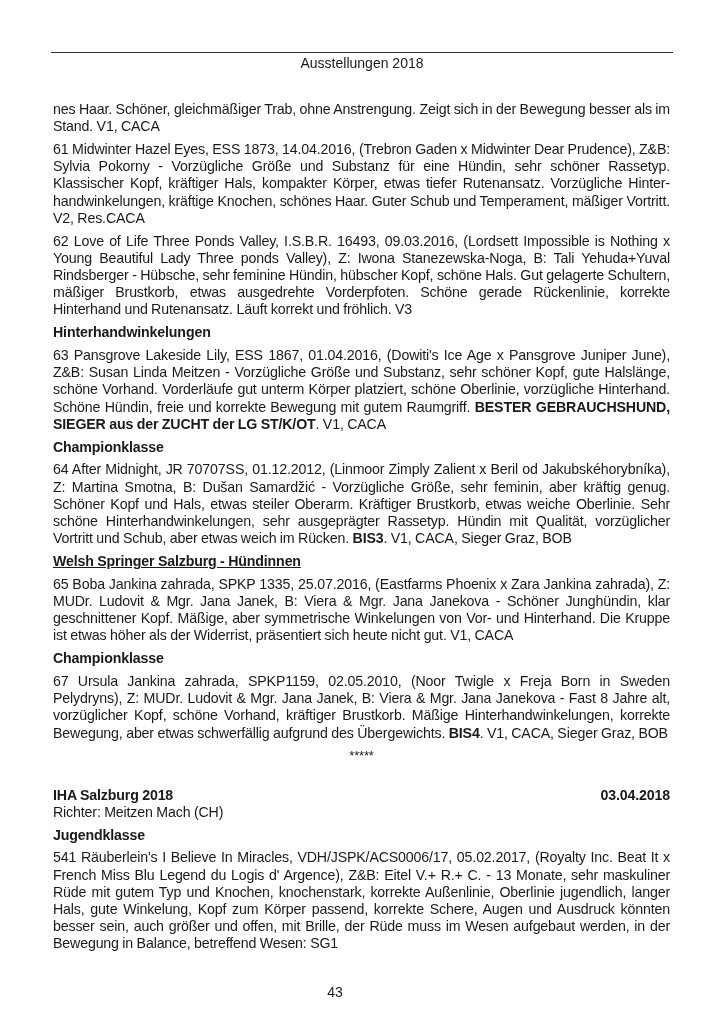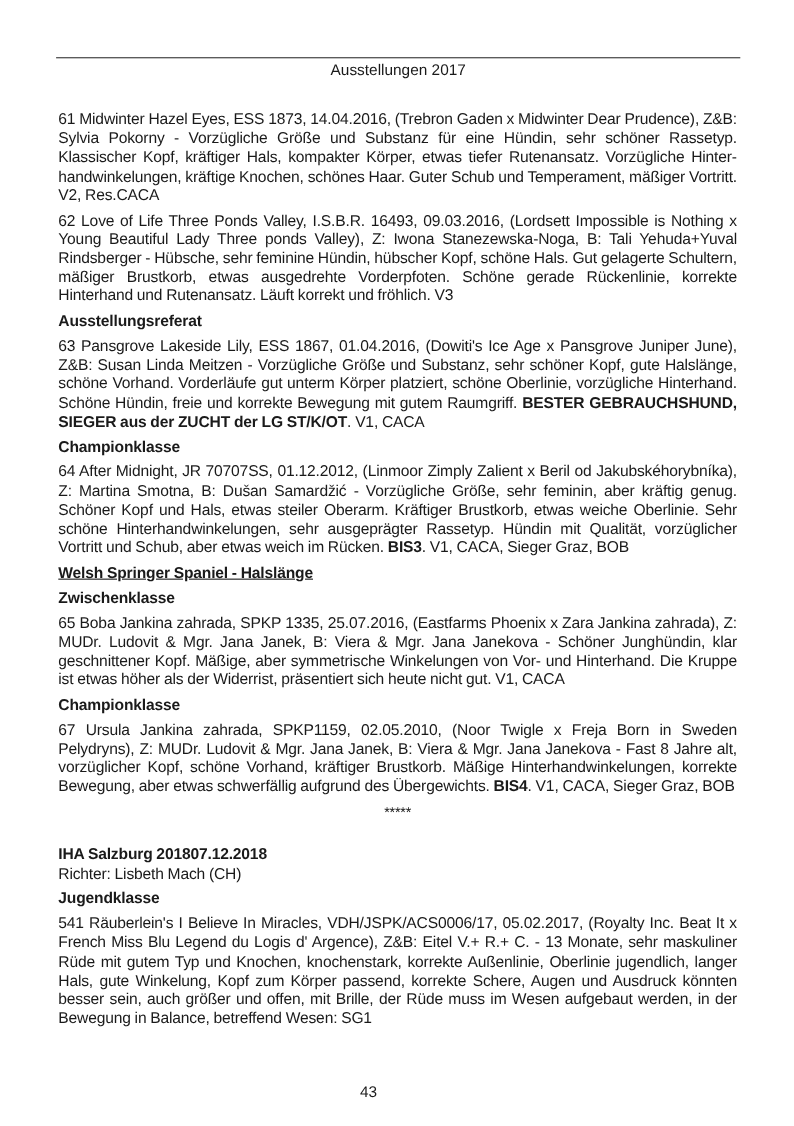--- a/index.html
+++ b/index.html
@@ -13,48 +13,48 @@
   .hdr-line2 { line-height: 17px; }
   .content {
     position: absolute; left: 53px; top: 101px; width: 617px;
     font-size: 14.2px; line-height: 17.2px; text-align: justify;
     letter-spacing: -0.15px; word-spacing: -0.3px;
   }
   .content p { margin: 0 0 5.6px 0; }
   .content .class-head { font-weight: bold; margin-bottom: 5.6px; }
   .content .breed-head { font-weight: bold; text-decoration: underline; margin-bottom: 5.6px; }
   .sep { text-align: center; margin: 0 0 22px 0; font-size: 13px; }
-  .show-row { display: flex; font-weight: bold; }
+  .show-row { display: flex; justify-content: space-between; font-weight: bold; }
   .judge { margin-bottom: 5.6px; }
   .b { font-weight: bold; }
   .page-num { position: absolute; left: 0; width: 670px; top: 984px; text-align: center; font-size: 14px; }
 </style>
 </head>
 <body>
 
 <div class="page-header">
   <div class="hdr-rule"></div>
-  <div class="hdr-line2">Ausstellungen 2017</div>
+  <div class="hdr-line2">Ausstellungen 2018</div>
 </div>
 
 <div class="content">
+  <p>nes Haar. Schöner, gleichmäßiger Trab, ohne Anstrengung. Zeigt sich in der Bewegung besser als im Stand. V1, CACA</p>
   <p>61 Midwinter Hazel Eyes, ESS 1873, 14.04.2016, (Trebron Gaden x Midwinter Dear Prudence), Z&amp;B: Sylvia Pokorny - Vorzügliche Größe und Substanz für eine Hündin, sehr schöner Rassetyp. Klassischer Kopf, kräftiger Hals, kompakter Körper, etwas tiefer Rutenansatz. Vorzügliche Hinter­handwinkelungen, kräftige Knochen, schönes Haar. Guter Schub und Temperament, mäßiger Vortritt. V2, Res.CACA</p>
   <p>62 Love of Life Three Ponds Valley, I.S.B.R. 16493, 09.03.2016, (Lordsett Impossible is Nothing x Young Beautiful Lady Three ponds Valley), Z: Iwona Stanezewska-Noga, B: Tali Yehuda+Yuval Rindsberger - Hübsche, sehr feminine Hündin, hübscher Kopf, schöne Hals. Gut gelagerte Schul­tern, mäßiger Brustkorb, etwas ausgedrehte Vorderpfoten. Schöne gerade Rückenlinie, korrekte Hinterhand und Rutenansatz. Läuft korrekt und fröhlich. V3</p>
-  <div class="class-head">Ausstellungsreferat</div>
+  <div class="class-head">Hinterhandwinkelungen</div>
   <p><span>63 Pansgrove Lakeside Lily, ESS 1867, 01.04.2016, (Dowiti's Ice Age x Pansgrove Juniper June), Z&amp;B: Susan Linda Meitzen - Vorzügliche Größe und Substanz, sehr schöner Kopf, gute Halslänge, schöne Vorhand. Vorderläufe gut unterm Körper platziert, schöne Oberlinie, vorzügliche Hinterhand. Schöne Hündin, freie und korrekte Bewegung mit gutem Raumgriff. </span><span class="b">BESTER GEBRAUCHSHUND, SIEGER aus der ZUCHT der LG ST/K/OT</span><span>. V1, CACA</span></p>
   <div class="class-head">Championklasse</div>
   <p><span>64 After Midnight, JR 70707SS, 01.12.2012, (Linmoor Zimply Zalient x Beril od Jakubskéhorybníka), Z: Martina Smotna, B: Dušan Samardžić - Vorzügliche Größe, sehr feminin, aber kräftig genug. Schöner Kopf und Hals, etwas steiler Oberarm. Kräftiger Brustkorb, etwas weiche Oberlinie. Sehr schöne Hinterhandwinkelungen, sehr ausgeprägter Rassetyp. Hündin mit Qualität, vorzüglicher Vortritt und Schub, aber etwas weich im Rücken. </span><span class="b">BIS3</span><span>. V1, CACA, Sieger Graz, BOB</span></p>
-  <div class="breed-head">Welsh Springer Spaniel - Halslänge</div>
-  <div class="class-head">Zwischenklasse</div>
+  <div class="breed-head">Welsh Springer Salzburg - Hündinnen</div>
   <p>65 Boba Jankina zahrada, SPKP 1335, 25.07.2016, (Eastfarms Phoenix x Zara Jankina zahrada), Z: MUDr. Ludovit &amp; Mgr. Jana Janek, B: Viera &amp; Mgr. Jana Janekova - Schöner Junghündin, klar geschnittener Kopf. Mäßige, aber symmetrische Winkelungen von Vor- und Hinterhand. Die Kruppe ist etwas höher als der Widerrist, präsentiert sich heute nicht gut. V1, CACA</p>
   <div class="class-head">Championklasse</div>
   <p><span>67 Ursula Jankina zahrada, SPKP1159, 02.05.2010, (Noor Twigle x Freja Born in Sweden Pelydryns), Z: MUDr. Ludovit &amp; Mgr. Jana Janek, B: Viera &amp; Mgr. Jana Janekova - Fast 8 Jahre alt, vorzüglicher Kopf, schöne Vorhand, kräftiger Brustkorb. Mäßige Hinterhandwinkelungen, korrekte Bewegung, aber etwas schwerfällig aufgrund des Übergewichts. </span><span class="b">BIS4</span><span>. V1, CACA, Sieger Graz, BOB</span></p>
   <div class="sep">*****</div>
   <div class="show-row">
     <span>IHA Salzburg 2018</span>
-    <span>07.12.2018</span>
+    <span>03.04.2018</span>
   </div>
-  <div class="judge">Richter: Lisbeth Mach (CH)</div>
+  <div class="judge">Richter: Meitzen Mach (CH)</div>
   <div class="class-head">Jugendklasse</div>
   <p>541 Räuberlein's I Believe In Miracles, VDH/JSPK/ACS0006/17, 05.02.2017, (Royalty Inc. Beat It x French Miss Blu Legend du Logis d' Argence), Z&amp;B: Eitel V.+ R.+ C. - 13 Monate, sehr maskuliner Rüde mit gutem Typ und Knochen, knochenstark, korrekte Außenlinie, Oberlinie jugendlich, langer Hals, gute Winkelung, Kopf zum Körper passend, korrekte Schere, Augen und Ausdruck könnten besser sein, auch größer und offen, mit Brille, der Rüde muss im Wesen aufgebaut werden, in der Bewegung in Balance, betreffend Wesen: SG1</p>
 </div>
 
 <div class="page-num">43</div>
 
 </body></html>

